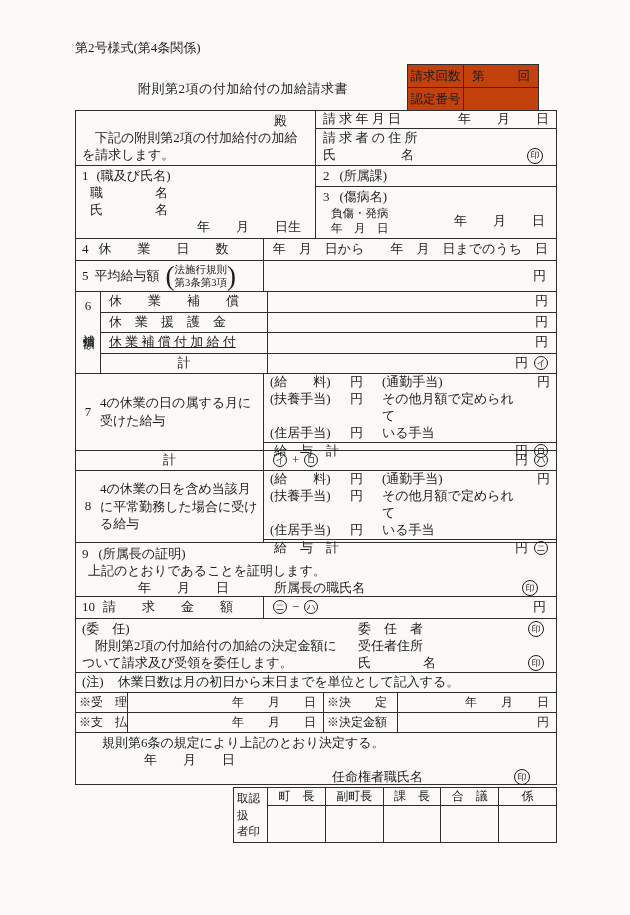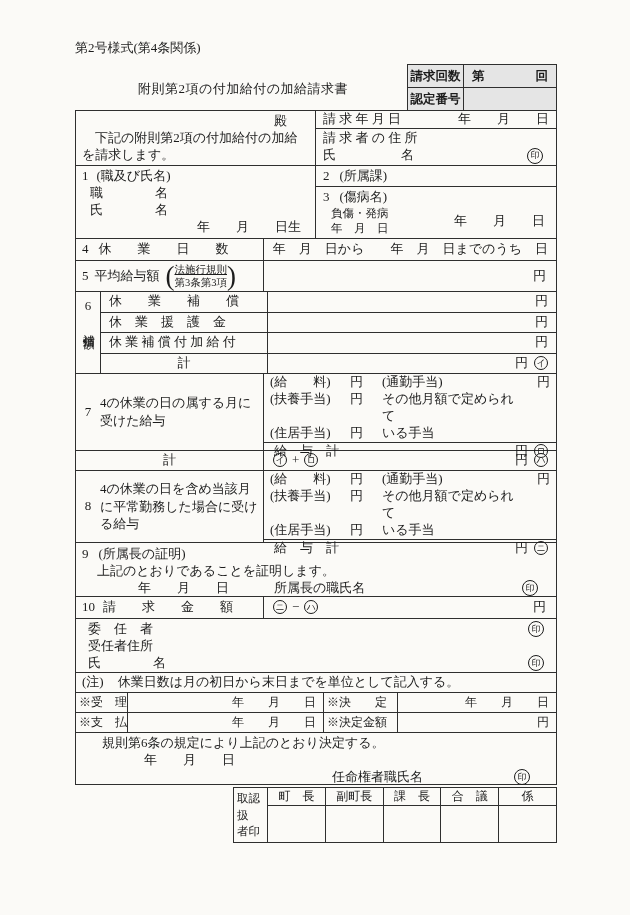--- a/index.html
+++ b/index.html
@@ -2,21 +2,21 @@
 <html><head>
 <meta charset="utf-8">
 <style>
   * { box-sizing: border-box; margin: 0; padding: 0; }
   body { background: #e9e8e4; font-family: "Liberation Serif", "DejaVu Serif", serif; }
   .sheet { position: relative; width: 630px; height: 915px; background: #fbfaf7;
            color: #1c1c1c; font-size: 13px; line-height: 1.3; overflow: hidden; }
   .form-code { position: absolute; left: 75px; top: 40px; }
   .form-title { position: absolute; left: 75px; top: 81px; width: 336px; text-align: center; letter-spacing: .5px; }
 
-  .claim-box { position: absolute; left: 407px; top: 64px; width: 150px; border: 1px solid #2f2f2f; font-size: 12.5px; background: #e5e5e5; font-weight: bold; }
+  .claim-box { position: absolute; left: 407px; top: 64px; width: 132px; border: 1px solid #2f2f2f; font-size: 12.5px; background: #c2410c; }
   .cb-row { display: flex; height: 23px; border-bottom: 1px solid #2f2f2f; }
   .cb-row.last { border-bottom: none; height: 22px; }
   .cb-label { width: 56px; border-right: 1px solid #2f2f2f; display: flex; align-items: center; justify-content: center; }
   .cb-value { flex: 1; display: flex; align-items: center; justify-content: space-between; padding: 0 8px; }
 
   .main { position: absolute; left: 75px; top: 110px; width: 482px; border: 1px solid #2f2f2f; background: #fbfaf7; }
   .r { display: flex; border-bottom: 1px solid #2f2f2f; }
   .r.nb { border-bottom: none; }
   .cR { border-right: 1px solid #2f2f2f; }
   .col { display: flex; flex-direction: column; }
@@ -130,21 +130,21 @@
       <div class="f1 vc" style="justify-content:flex-end; padding-right:8px;">年　月　日から　　年　月　日までのうち　日</div>
     </div>
 
     <div class="r" style="height:31px;">
       <div class="cR vc" style="width:188px; padding-left:6px; gap:6px;">
         <span>5</span>
         <span>平均給与額</span>
         <span class="vc">
           <span class="paren">(</span>
           <span class="note2">
-            <span style="display:block;text-decoration:underline;">法施行規則</span>
+            <span style="display:block;">法施行規則</span>
             <span style="display:block;">第3条第3項</span>
           </span>
           <span class="paren">)</span>
         </span>
       </div>
       <div class="f1 vc" style="justify-content:flex-end; padding-right:10px;">円</div>
     </div>
 
     <div class="r" style="height:82px;">
       <div class="cR col" style="width:25px; align-items:center; padding-top:6px;">
@@ -154,21 +154,21 @@
       <div class="f1 col">
         <div class="sb vc f1">
           <div class="cR vc" style="width:167px; height:100%; padding-left:8px;text-align:right;">休　　業　　補　　償</div>
           <div class="f1 yenend">円</div>
         </div>
         <div class="sb vc f1">
           <div class="cR vc" style="width:167px; height:100%; padding-left:8px;">休　業　援　護　金</div>
           <div class="f1 yenend">円</div>
         </div>
         <div class="sb vc f1">
-          <div class="cR vc" style="width:167px; height:100%; padding-left:8px;">休 業 補 償 付 加 給 付</div>
+          <div class="cR vc" style="width:167px; height:100%; padding-left:8px;text-decoration:underline;">休 業 補 償 付 加 給 付</div>
           <div class="f1 yenend">円</div>
         </div>
         <div class="vc f1">
           <div class="cR ctr" style="width:167px; height:100%;">計</div>
           <div class="f1 yenend">
             <span>円</span>
             <span class="circ">イ</span>
           </div>
         </div>
       </div>
@@ -247,21 +247,21 @@
           </span>
         </div>
       </div>
     </div>
 
     <div class="r col" style="height:54px; padding:3px 6px; justify-content:space-between;">
       <div class="vc" style="gap:10px;">
         <span>9</span>
         <span>(所属長の証明)</span>
       </div>
-      <div style="margin-left:15px;">上記のとおりであることを証明します。</div>
+      <div style="margin-left:6px;">上記のとおりであることを証明します。</div>
       <div class="vc">
         <span style="margin-left:56px;">年　　月　　日</span>
         <span style="margin-left:45px;">所属長の職氏名</span>
         <span class="seal" style="margin-left:auto; margin-right:12px;">印</span>
       </div>
     </div>
 
     <div class="r" style="height:22px;">
       <div class="cR vc" style="width:188px; padding-left:6px; gap:8px;">
         <span>10</span>
@@ -271,20 +271,24 @@
         <span class="vc" style="gap:5px; padding-left:9px;">
           <span class="circ">ニ</span>
           <span>−</span>
           <span class="circ">ハ</span>
         </span>
         <span class="yenend f1" style="padding-right:10px;">円</span>
       </div>
     </div>
 
     <div class="r" style="height:54px;">
+      <div class="col" style="width:270px; padding:2px 6px;">
+        <div>(委　任)</div>
+        <div style="line-height:1.3;">　附則第2項の付加給付の加給の決定金額について請求及び受領を委任します。</div>
+      </div>
       <div class="f1 col" style="padding:2px 0; justify-content:space-between;">
         <div class="vc">
           <span style="margin-left:12px;">委　任　者</span>
           <span class="seal" style="margin-left:auto; margin-right:12px;">印</span>
         </div>
         <div style="margin-left:12px;">受任者住所</div>
         <div class="vc">
           <span style="margin-left:12px;">氏　　　　名</span>
           <span class="seal" style="margin-left:auto; margin-right:12px;">印</span>
         </div>

